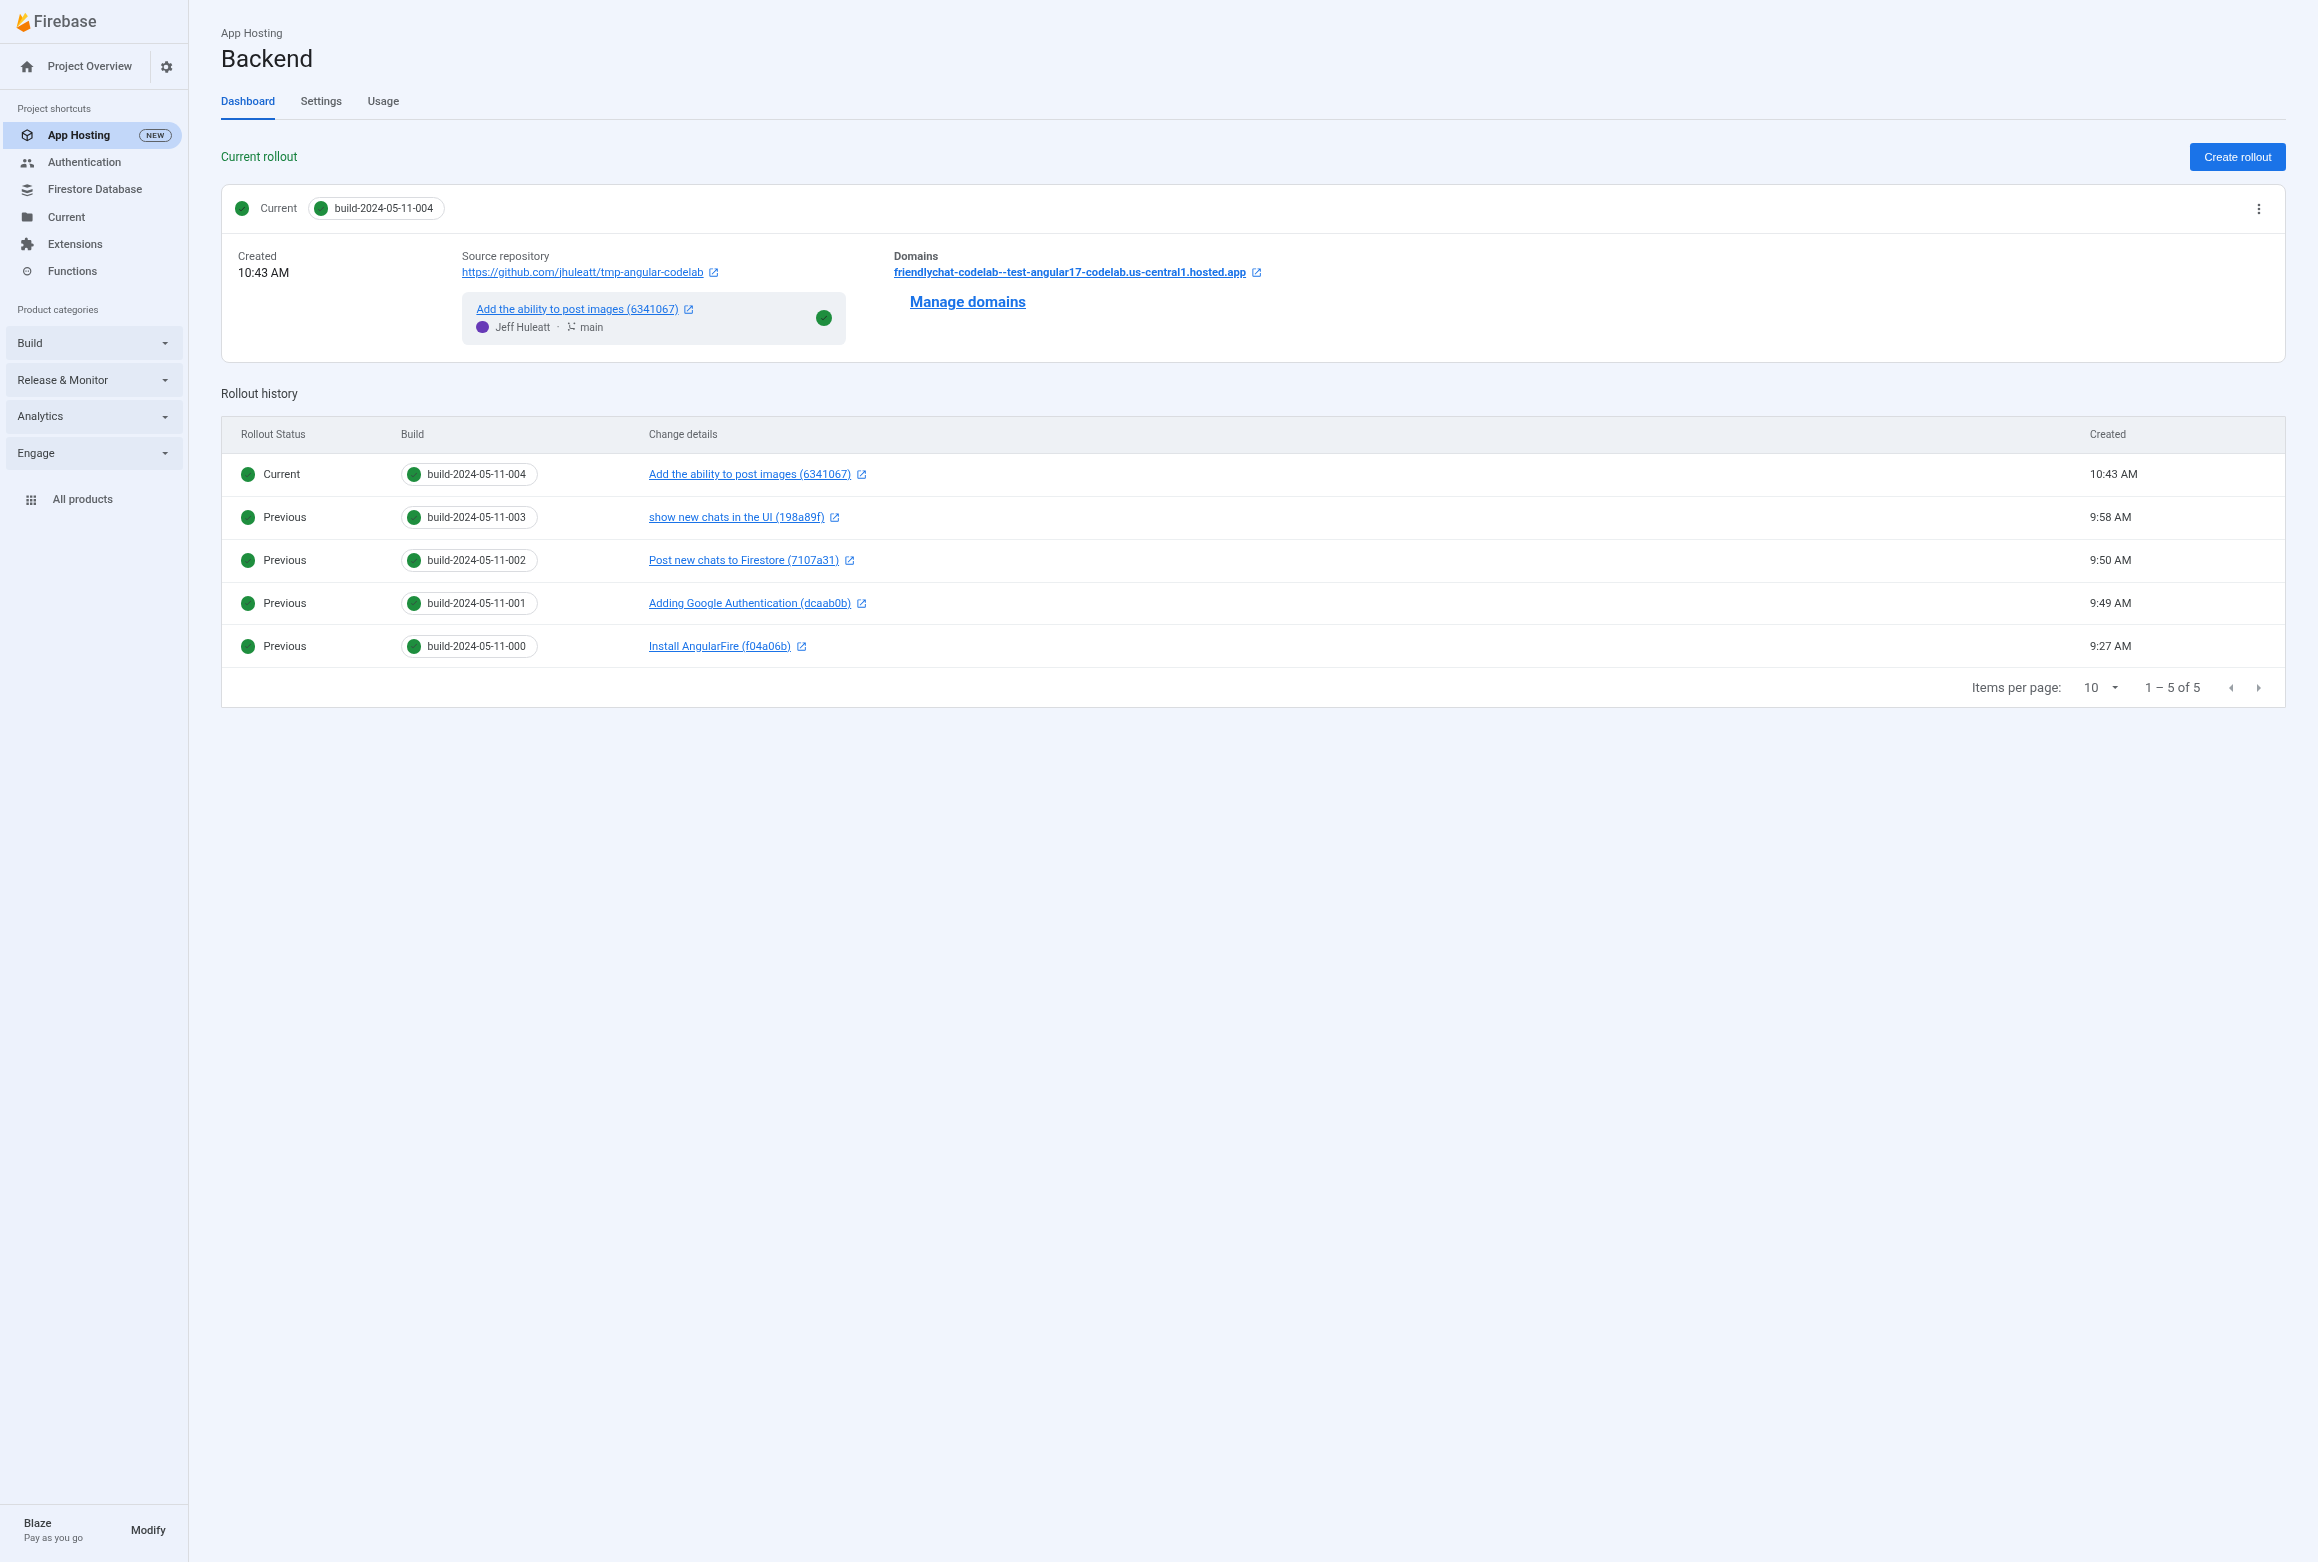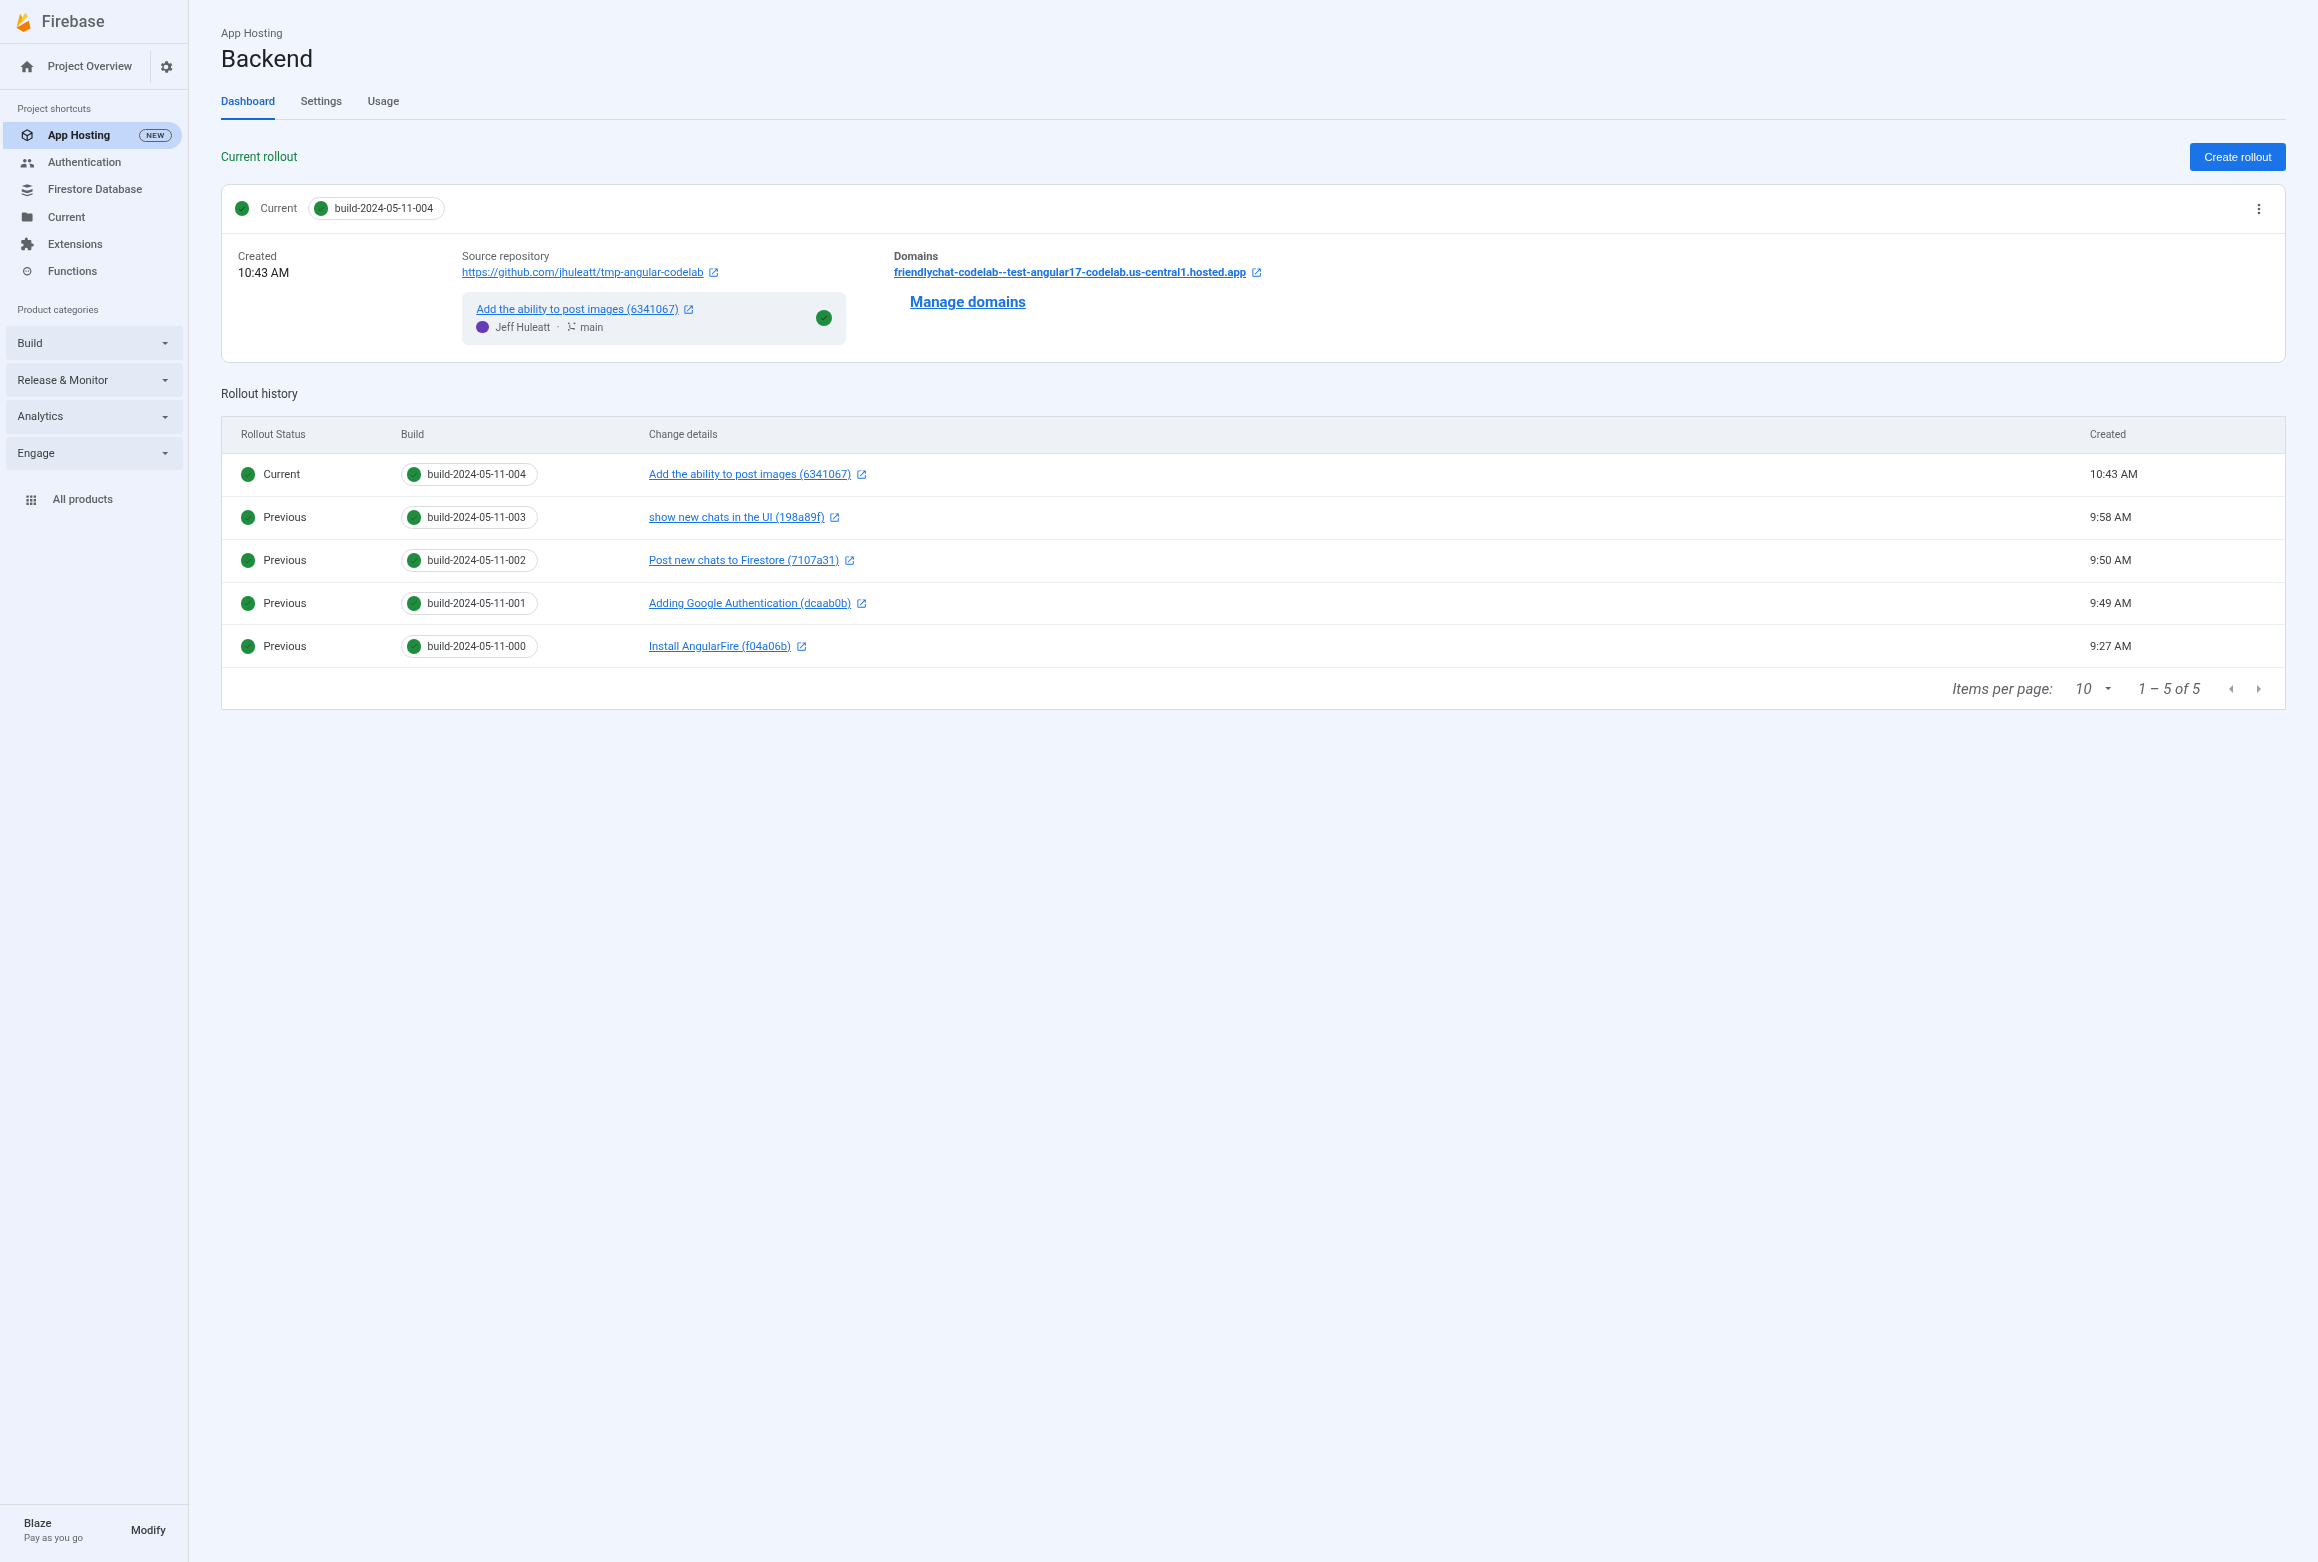--- a/index.html
+++ b/index.html
@@ -13,21 +13,21 @@
 .app { display: flex; min-height: 100vh; }
 
 .sidebar {
   width: 189px;
   background: #edf2fc;
   border-right: 0.8px solid #dadce0;
   display: flex;
   flex-direction: column;
 }
 .brand {
-  display: flex; align-items: center; gap: 8px;
+  display: flex; align-items: center; 
   padding: 11.2px 16px 11.2px 12.8px;
   border-bottom: 0.8px solid #dadce0;
 }
 .brand svg { width: 21px; height: 21px; }
 .brand-name { font-size: 16px; font-weight: 500; color: #5f6368; letter-spacing: 0.2px; }
 .overview-row {
   display: flex; align-items: center; justify-content: space-between;
   border-bottom: 0.8px solid #dadce0;
   padding: 6.4px 6.4px 6.4px 0;
 }
@@ -150,23 +150,22 @@
   display: grid; grid-template-columns: 160px 248px 1fr 176px;
   padding: 9.6px 19px; border-bottom: 0.8px solid #eceff1; align-items: center;
 }
 .trow:last-of-type { border-bottom: none; }
 .cell { display: flex; align-items: center; }
 .cell.status { gap: 8px; color: #3c4043; font-size: 11.2px; }
 .cell.change a { font-size: 11.2px; }
 .cell.created { color: #3c4043; font-size: 11.2px; }
 .pager {
   display: flex; align-items: center; justify-content: flex-end; gap: 22.4px;
-  padding: 11.2px 17.6px; color: #5f6368; font-size: 15px;
+  padding: 11.2px 17.6px; color: #5f6368; font-size: 13px;
   border-top: 0.8px solid #eceff1;
-  font-style: italic;
 }
 .pager .sel { display: inline-flex; align-items: center; gap: 9.6px; cursor: pointer; }
 .pager .nav-arrows { display: inline-flex; gap: 12.8px; }
 .pager .arrow { color: #9aa0a6; cursor: pointer; display: inline-flex; }
 svg { display: block; }
 </style>
 </head>
 <body>
 
 <svg width="0" height="0" style="position:absolute">

